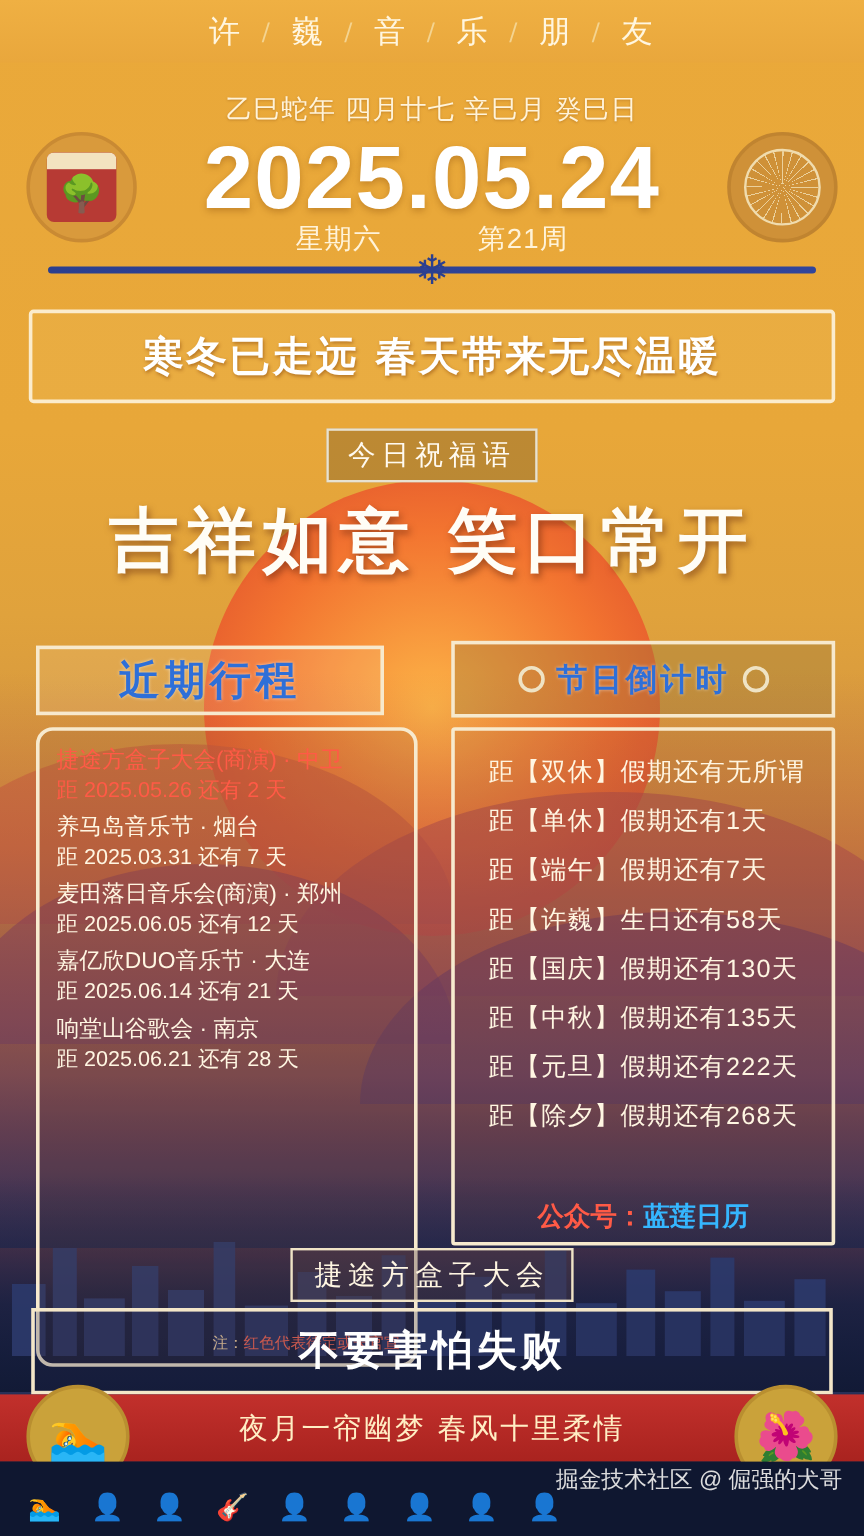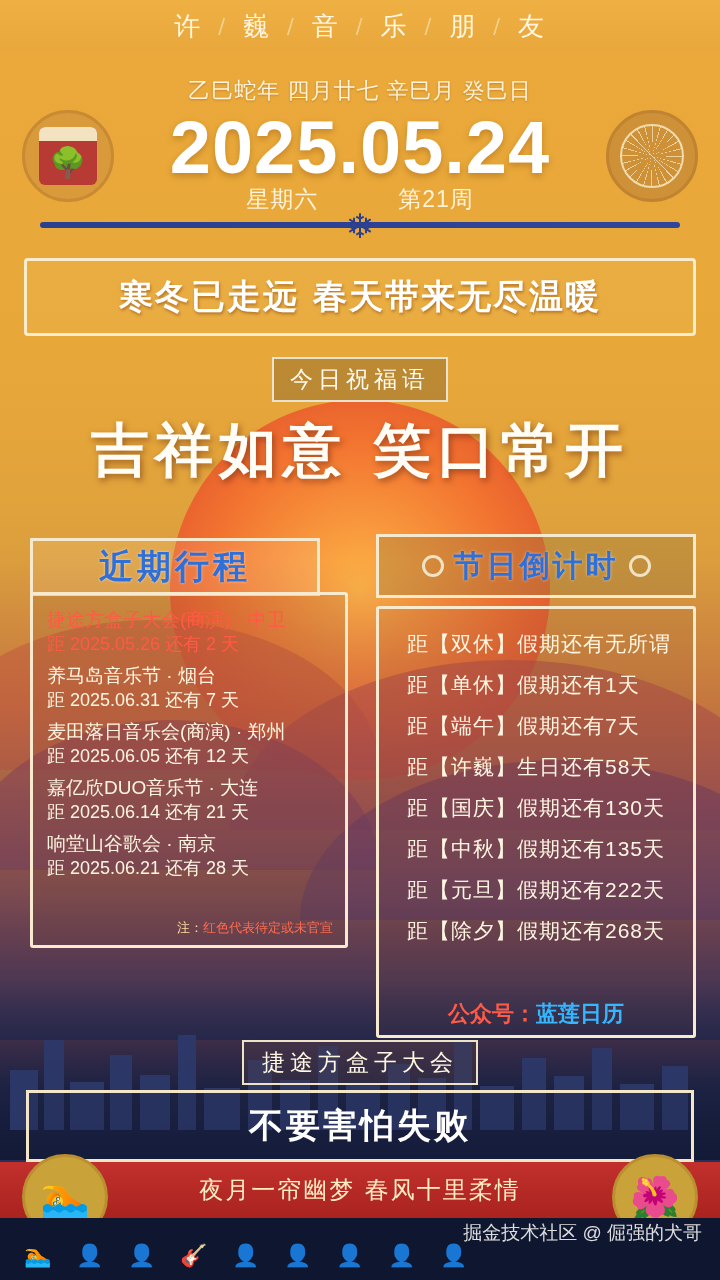--- a/index.html
+++ b/index.html
@@ -141,22 +141,22 @@
   .sched-title {
     position:absolute; top:538px; left:30px; width:290px; height:58px;
     border:3px solid #f7e9cd;
     display:flex; align-items:center; justify-content:center;
     color:#2e6fd8; font-size:34px; font-weight:bold; letter-spacing:4px;
     font-family:"DejaVu Serif", serif;
     text-shadow:0 0 3px rgba(255,255,255,.6);
     background:rgba(255,240,205,.12);
   }
   .sched-box {
-    position:absolute; top:592px; left:30px; width:318px; height:356px;
-    border:3px solid #f7eace; border-radius:3px;
+    position:absolute; top:606px; left:30px; width:318px; height:533px;
+    border:3px solid #f7eace; border-radius:14px;
     padding:12px 10px 8px 14px;
     background:rgba(120,70,50,.12);
   }
   .ev { margin-bottom:7px; }
   .ev .name { color:#fff6e2; font-size:19px; line-height:25px; }
   .ev .name.red { color:#ff5a46; }
   .ev .dist { color:#fff6e2; font-size:18px; line-height:24px; }
   .ev .dist.red { color:#ff5a46; }
   .sched-note {
     position:absolute; bottom:8px; right:12px;
@@ -165,21 +165,21 @@
   .sched-note .r{ color:#ff6a50; }
 
   
   .cd-title {
     position:absolute; top:534px; left:376px; width:320px; height:64px;
     border:3px solid #f7e9cd;
     display:flex; align-items:center; justify-content:center; gap:10px;
     background:rgba(150,120,60,.35);
   }
   .cd-title .txt {
-    color:#2e6fd8; font-size:30px; font-weight:bold; letter-spacing:3px;
+    color:#2e6fd8; font-size:26px; font-weight:bold; letter-spacing:3px;
     font-family:"DejaVu Serif", serif;
     text-shadow:0 0 3px rgba(255,255,255,.55);
   }
   .ring { width:22px;height:22px;border-radius:50%;border:3px solid #efe3c4;}
   .cd-box {
     position:absolute; top:606px; left:376px; width:320px; height:432px;
     border:3px solid #f7eace; border-radius:3px;
     padding:14px 10px 8px 28px;
     background:rgba(120,70,50,.10);
   }
@@ -313,21 +313,21 @@
               font-family:'DejaVu Serif',serif;text-shadow:2px 3px 6px rgba(90,30,10,.5);">吉祥如意 笑口常开</div>
 
   <div class="sched-title">近期行程</div>
   <div class="sched-box">
     <div class="ev">
       <div class="name red">捷途方盒子大会(商演) · 中卫</div>
       <div class="dist red">距 2025.05.26 还有 2 天</div>
     </div>
     <div class="ev">
       <div class="name">养马岛音乐节 · 烟台</div>
-      <div class="dist">距 2025.06.31 还有 7 天</div>
+      <div class="dist">距 2025.03.31 还有 7 天</div>
     </div>
     <div class="ev">
       <div class="name">麦田落日音乐会(商演) · 郑州</div>
       <div class="dist">距 2025.06.05 还有 12 天</div>
     </div>
     <div class="ev">
       <div class="name">嘉亿欣DUO音乐节 · 大连</div>
       <div class="dist">距 2025.06.14 还有 21 天</div>
     </div>
     <div class="ev">

